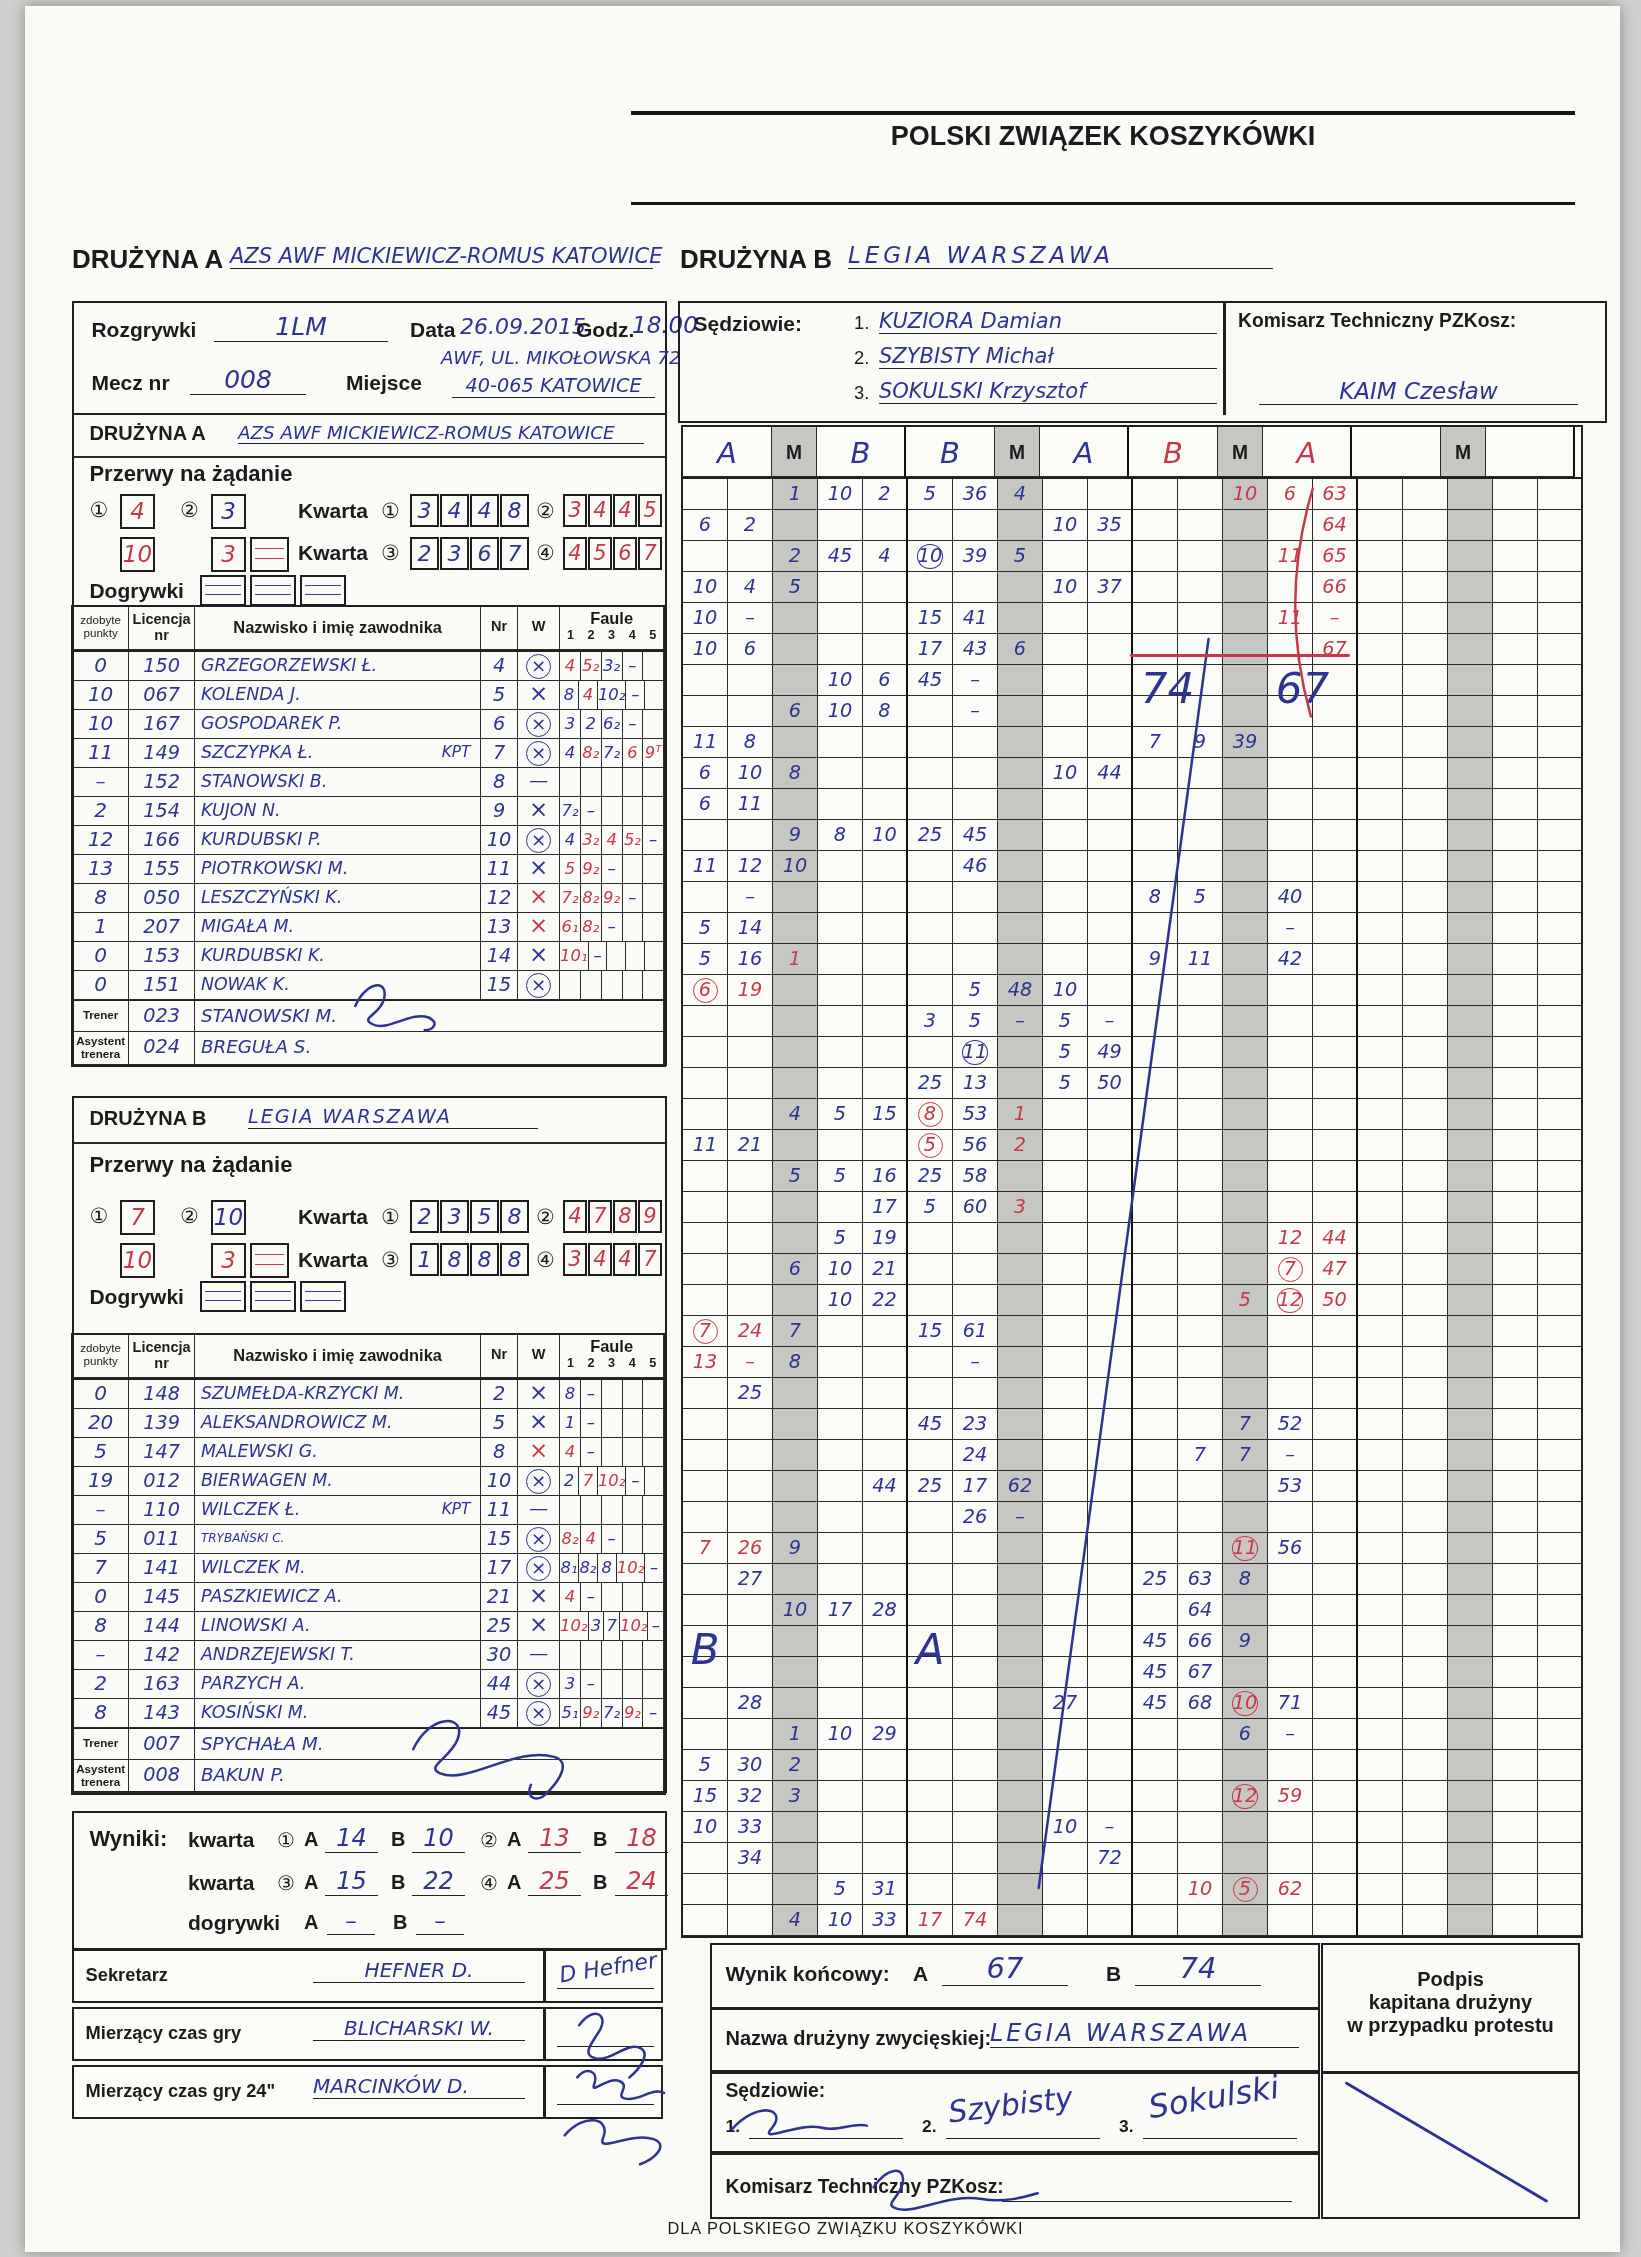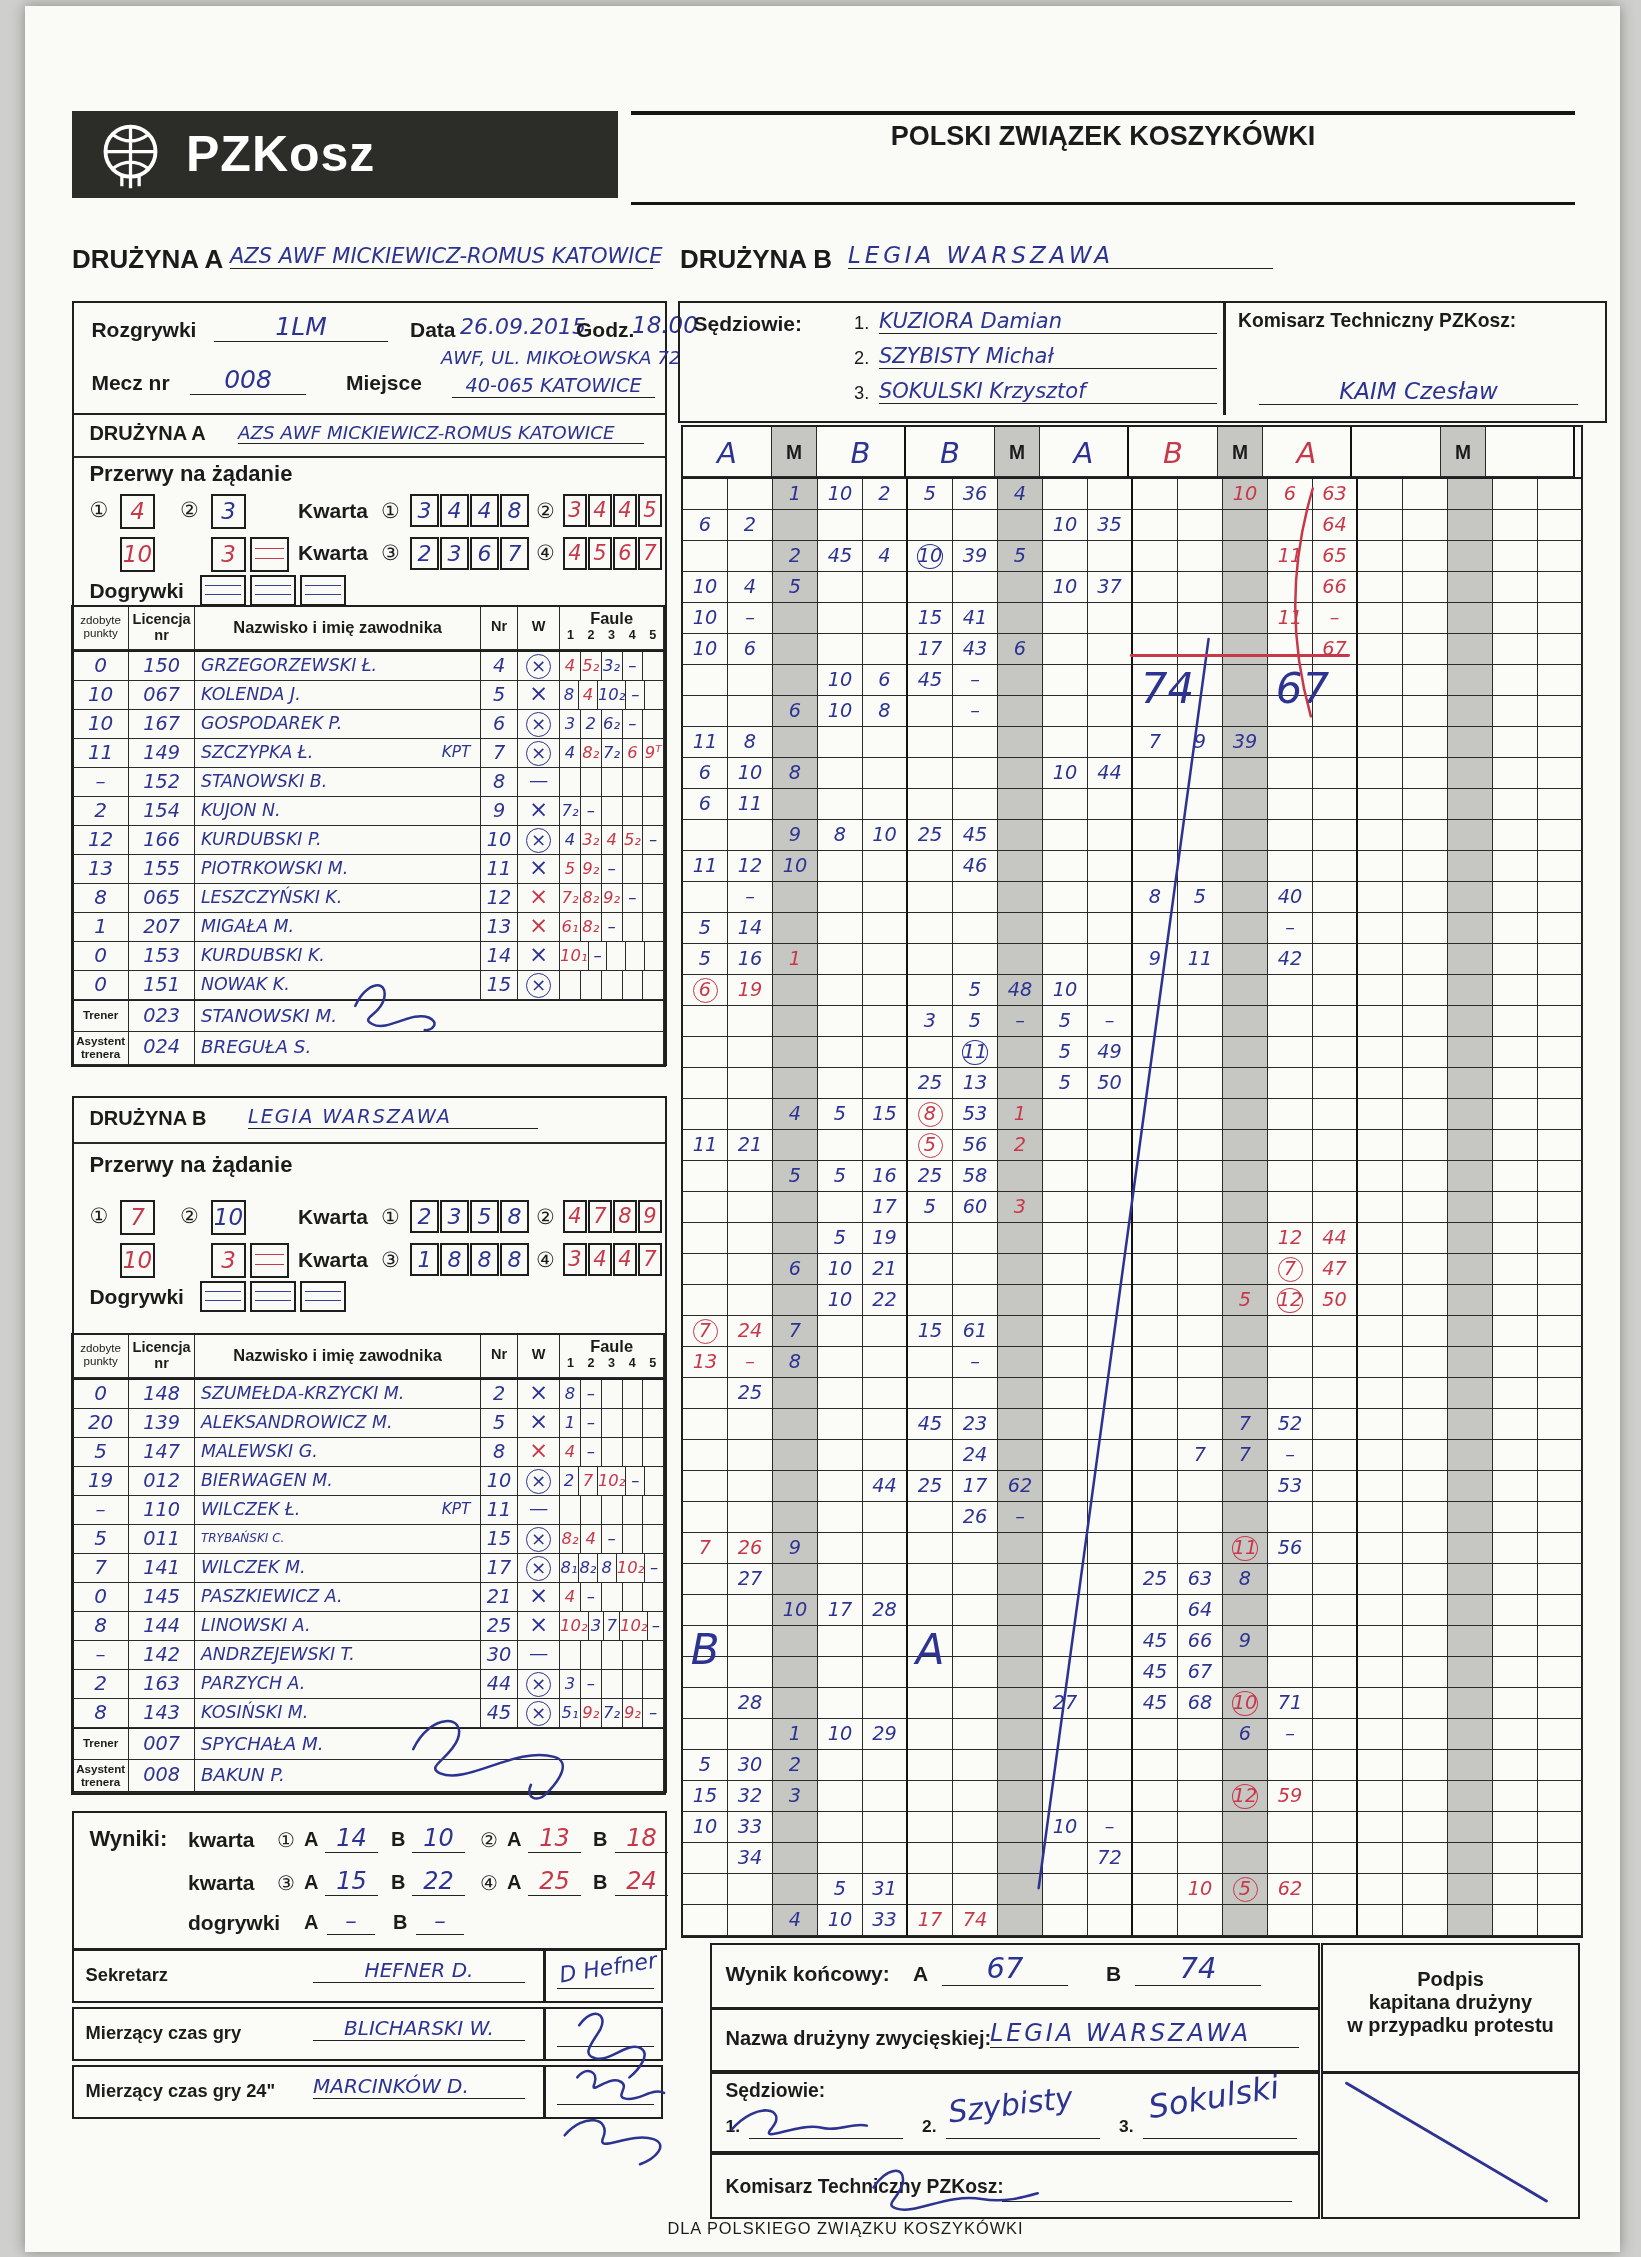--- a/index.html
+++ b/index.html
@@ -21,29 +21,20 @@
   .linedbox:before{top:30%;} .linedbox:after{top:62%;}
   .redlines:before,.redlines:after{border-top-color:#c7394a;}
   svg{display:block;}
   #overlay{position:absolute;left:0;top:0;z-index:6;pointer-events:none;}
 </style>
 </head>
 <body>
 
 <div id="paper">
 
-  <div class="abs" style="left:47px;top:105px;width:546px;height:87px;background:#2c2c29;display:flex;align-items:center;">
-    <span class="abs" style="left:21px;top:5.8px;">
-      <svg width="75" height="75" viewBox="0 0 78 78">
-        <circle cx="39" cy="36" r="26" fill="none" stroke="#fff" stroke-width="4"></circle>
-        <path d="M20 18 q19 14 38 0 M13 36 h52 M20 54 q19 -14 38 0 M39 10 v52 M30 62 v10 M39 62 v12 M48 62 v10" fill="none" stroke="#fff" stroke-width="3.4"></path>
-      </svg>
-    </span>
-    <span class="printed b" style="color:#fff;font-size:50px;margin-left:114px;letter-spacing:1px;">PZKosz</span>
-  </div>
   <div class="abs" style="left:606px;top:105px;width:944px;height:87px;border-top:4.8px solid #151515;border-bottom:3.9px solid #151515;text-align:center;">
     <div class="printed b" style="font-size:27px;margin-top:5.8px;">POLSKI ZWIĄZEK KOSZYKÓWKI</div>
   </div>
 
   <div class="abs printed b" style="left:47px;top:238px;font-size:26px;">DRUŻYNA A</div>
   <div class="abs hw ul" style="left:205px;top:238px;width:423px;font-size:21px;">AZS AWF MICKIEWICZ-ROMUS KATOWICE</div>
   <div class="abs printed b" style="left:655px;top:238px;font-size:26px;">DRUŻYNA B</div>
   <div class="abs hw ul" style="left:823px;top:236px;width:425px;font-size:23px;letter-spacing:3.9px;">LEGIA WARSZAWA</div>
 
   <div class="abs box3" style="left:47px;top:295px;width:591px;height:110px;">
@@ -275,21 +266,21 @@
             <div style="font-size: 23px;">×</div>
           </div>
           <div class="cell hw red" style="flex: 1 1 0%; font-size: 16.4px; text-align: center; line-height: 27px;">5</div>
           <div class="cell hw red" style="flex: 1 1 0%; font-size: 16.4px; text-align: center; line-height: 27px;">9₂</div>
           <div class="cell hw" style="flex: 1 1 0%; font-size: 16.4px; text-align: center; line-height: 27px;">–</div>
           <div class="cell hw" style="flex: 1 1 0%; font-size: 16.4px; text-align: center; line-height: 27px;"></div>
           <div class="cell hw" style="flex: 1 1 0%; font-size: 16.4px; text-align: center; line-height: 27px;"></div>
         </div>
         <div style="display: flex; height: 29px;">
           <div class="cell hw" style="width: 56px; flex: 0 0 56px; font-size: 20px; text-align: center; line-height: 27px;">8</div>
-          <div class="cell hw" style="width: 66px; flex: 0 0 66px; font-size: 19.3px; text-align: center; line-height: 27px;">065</div>
+          <div class="cell hw" style="width: 66px; flex: 0 0 66px; font-size: 19.3px; text-align: center; line-height: 27px;">050</div>
           <div class="cell hw" style="width: 286px; flex: 0 0 286px; font-size: 17.4px; line-height: 27px; padding-left: 5.8px; display: flex;">
             <div>LESZCZYŃSKI K.</div>
           </div>
           <div class="cell hw" style="width: 37px; flex: 0 0 37px; font-size: 19.3px; text-align: center; line-height: 27px;">12</div>
           <div class="cell hw" style="width: 42px; flex: 0 0 42px; text-align: center; line-height: 25px;">
             <div class="red" style="font-size: 23px;">×</div>
           </div>
           <div class="cell hw red" style="flex: 1 1 0%; font-size: 16.4px; text-align: center; line-height: 27px;">7₂</div>
           <div class="cell hw red" style="flex: 1 1 0%; font-size: 16.4px; text-align: center; line-height: 27px;">8₂</div>
           <div class="cell hw red" style="flex: 1 1 0%; font-size: 16.4px; text-align: center; line-height: 27px;">9₂</div>

